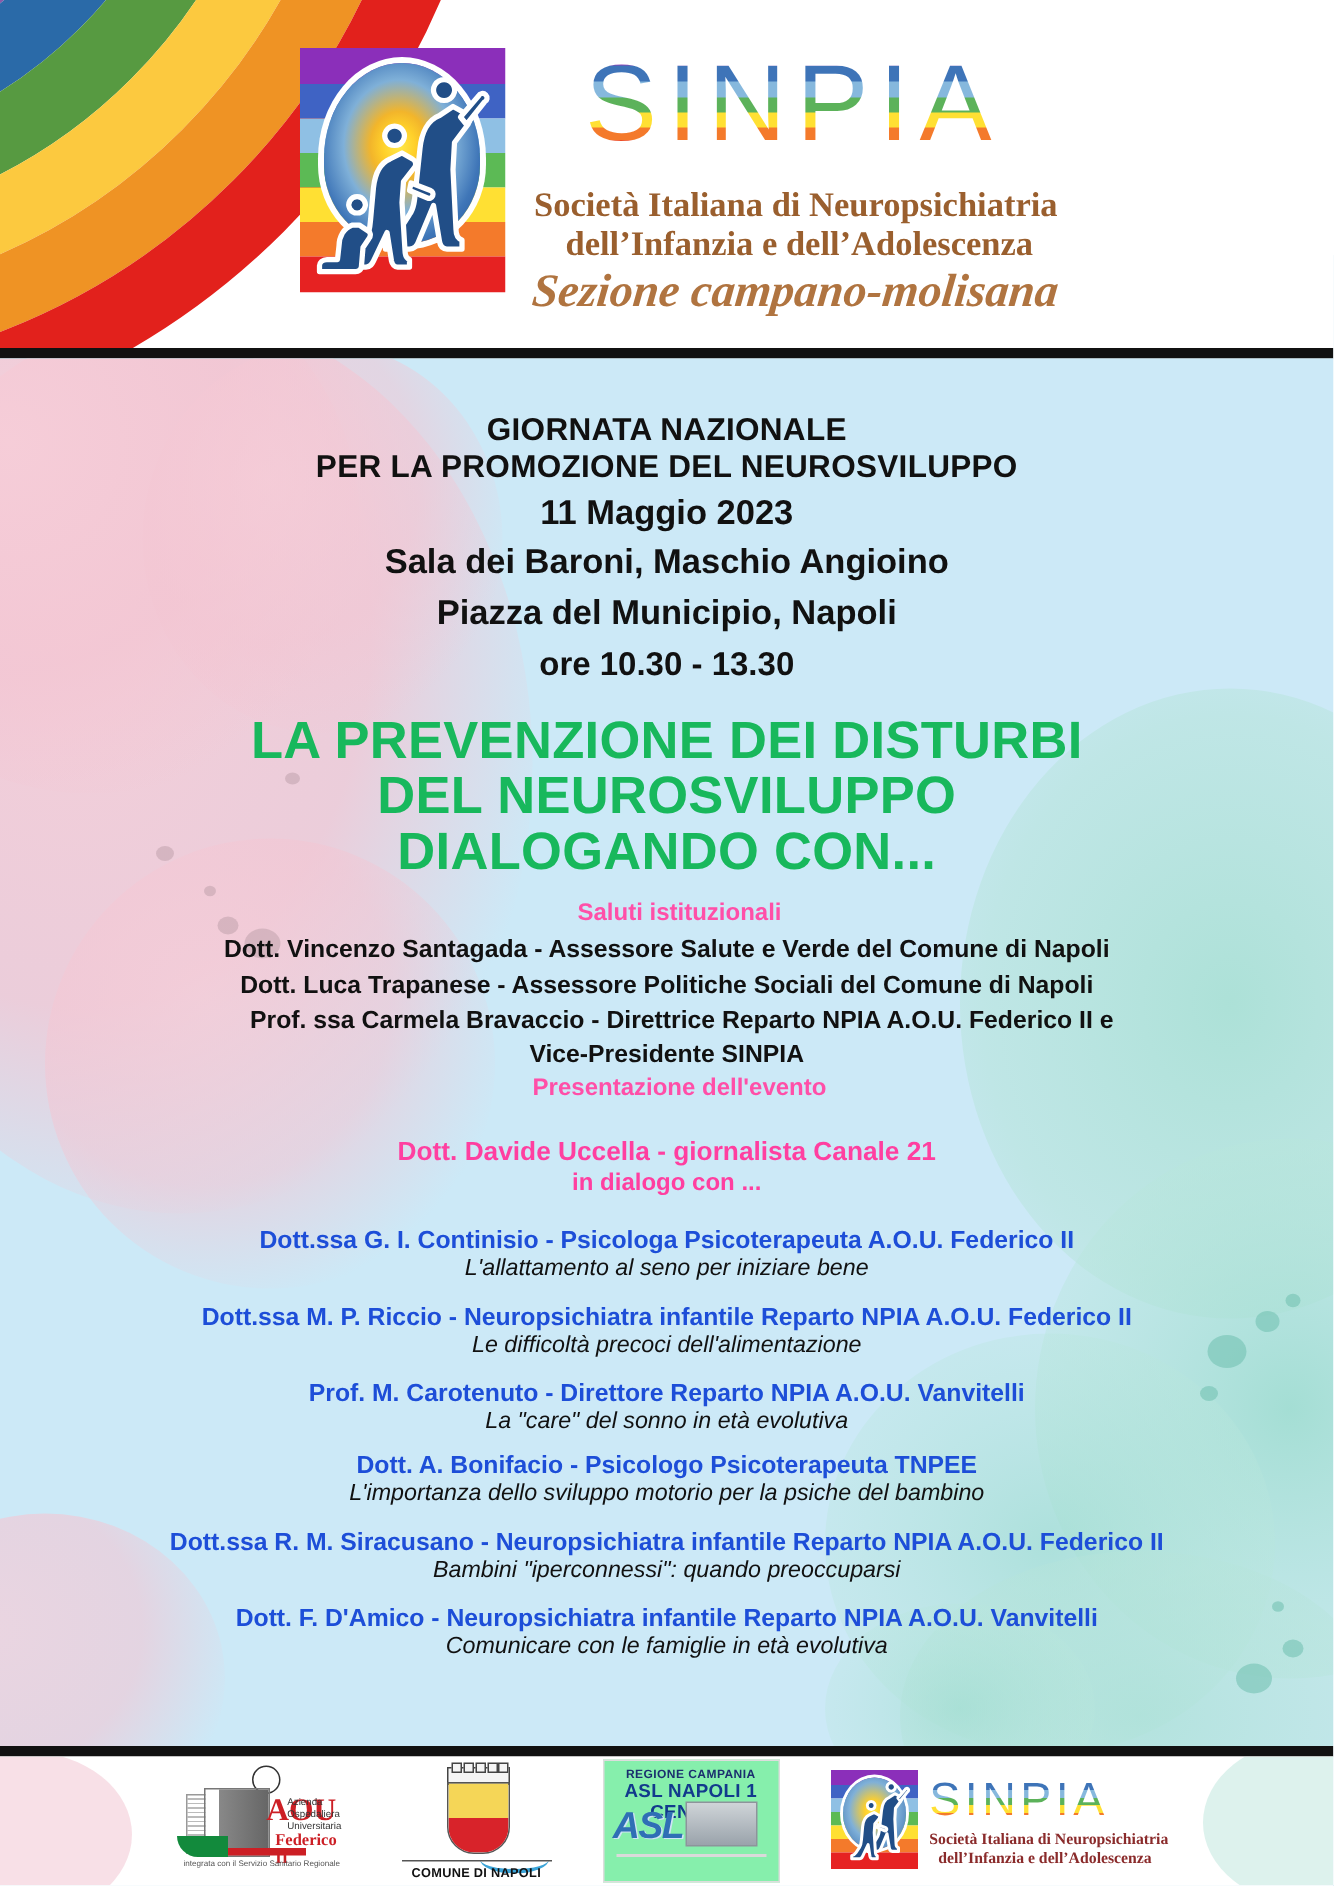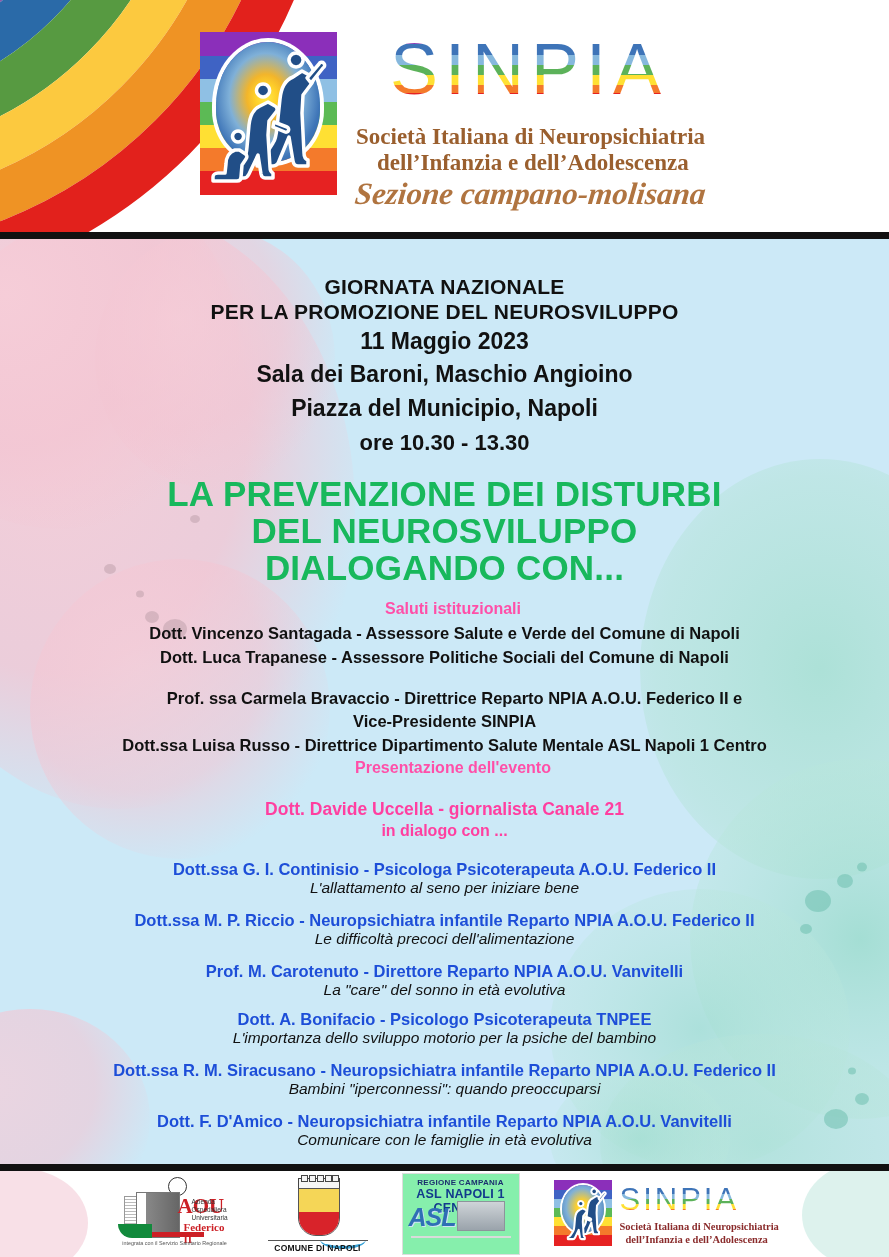--- a/index.html
+++ b/index.html
@@ -238,23 +238,22 @@
       <div class="evt-time t-black">ore 10.30 - 13.30</div>
 
       <div class="green-head">LA PREVENZIONE DEI DISTURBI</div>
       <div class="green-head" style="margin-top:0;">DEL NEUROSVILUPPO</div>
       <div class="green-head" style="margin-top:0;">DIALOGANDO CON...</div>
 
       <div class="pink-head">Saluti istituzionali</div>
       <div style="margin-top:5px;">
         <div class="blk-row">Dott. Vincenzo Santagada - Assessore Salute e Verde del Comune di Napoli</div>
         <div class="blk-row" style="margin-top:3px;">Dott. Luca Trapanese - Assessore Politiche Sociali del Comune di Napoli</div>
-        <div class="blk-row" style="margin-top:21px;padding-left:20px;">Prof. ssa Carmela Bravaccio - Direttrice Reparto NPIA A.O.U. Federico II e</div>
+        <div class="blk-row" style="margin-top:3px;padding-left:20px;">Prof. ssa Carmela Bravaccio - Direttrice Reparto NPIA A.O.U. Federico II e</div>
         <div class="blk-row" style="margin-top:2px;">Vice-Presidente SINPIA</div>
-        <div class="blk-row" style="margin-top:3px;">Dott.ssa Luisa Russo - Direttrice Dipartimento Salute Mentale ASL Napoli 1 Centro</div>
       </div>
 
       <div class="pink-head" style="margin-top:3px;">Presentazione dell'evento</div>
 
       <div class="pink-big" style="margin-top:22px;">Dott. Davide Uccella - giornalista  Canale 21</div>
       <div class="pink-big" style="margin-top:2px;font-size:16px;">in dialogo con ...</div>
 
       <div class="spk-block" style="margin-top:20px;">
         <div class="spk-name">Dott.ssa G. I. Continisio - Psicologa Psicoterapeuta A.O.U. Federico II</div>
         <div class="spk-topic">L'allattamento al seno per iniziare bene</div>

